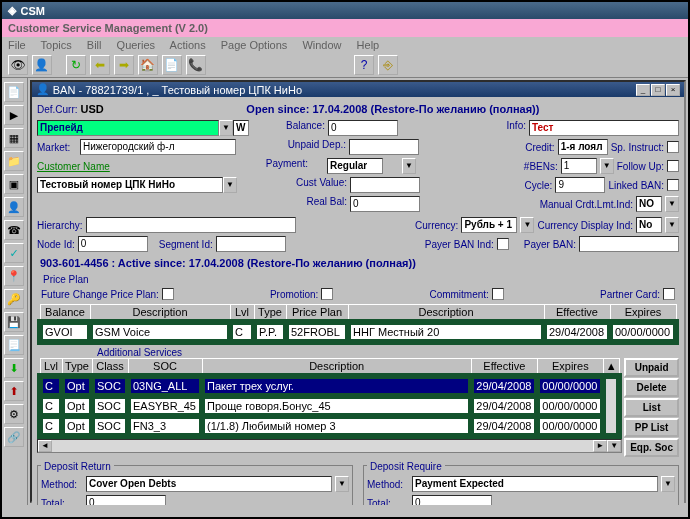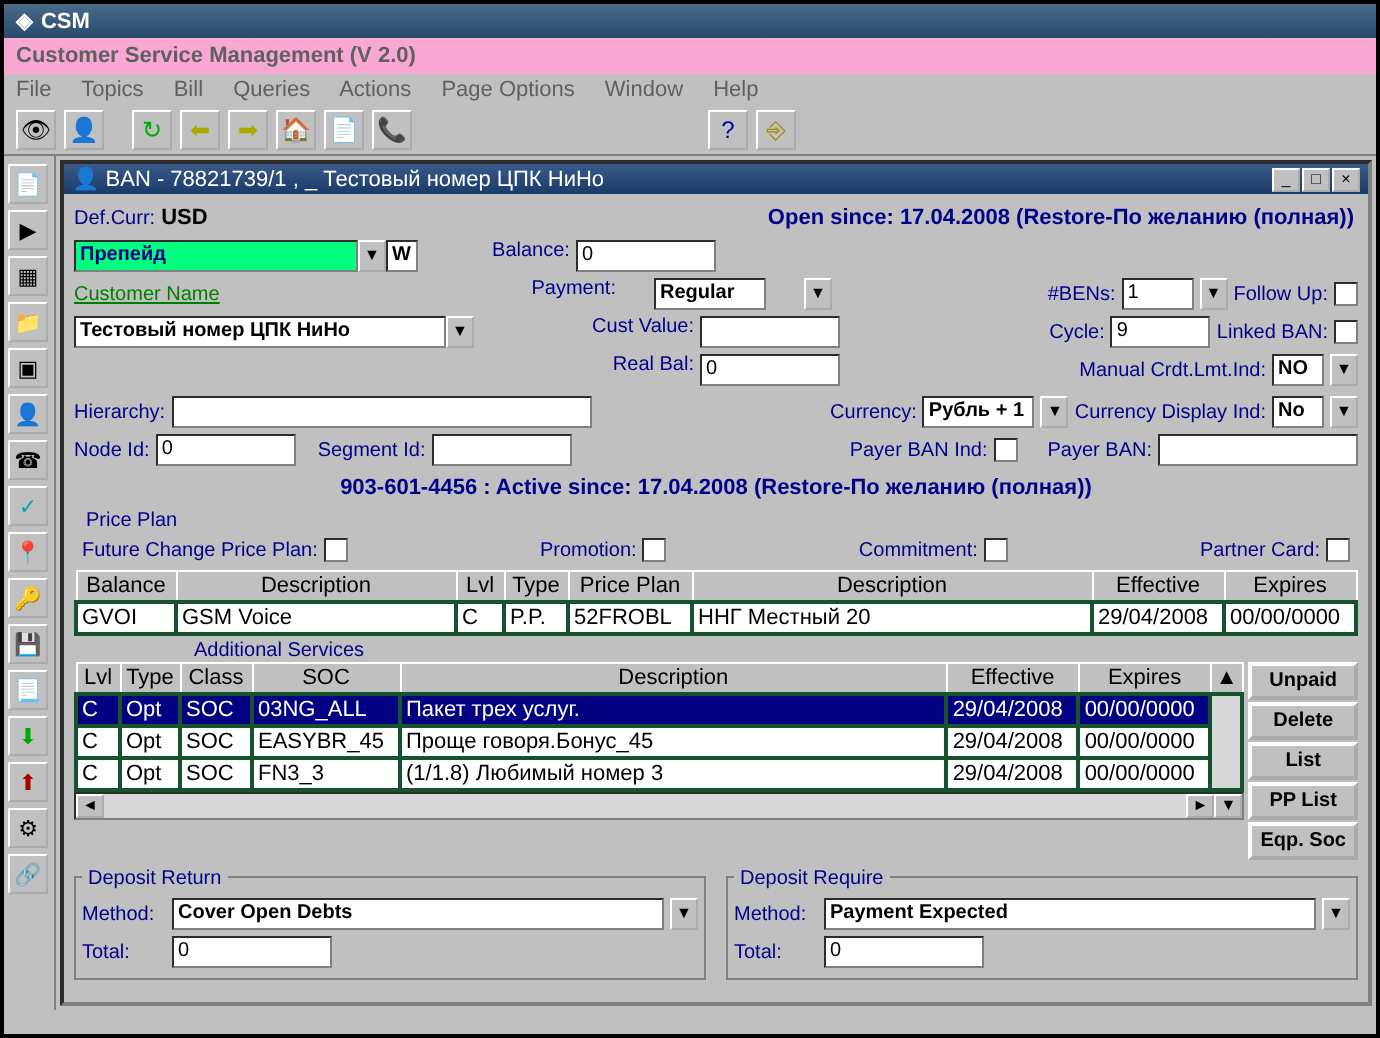--- a/index.html
+++ b/index.html
@@ -22,27 +22,27 @@
 .inner-title .spacer{flex:1}
 .win-btn{width:14px;height:12px;background:#c0c0c0;border:1px outset #fff;margin-left:1px;font-size:8px;line-height:10px;text-align:center;color:#000}
 .pane{padding:3px 5px;background:#c0c0c0}
 .row{display:flex;align-items:center;gap:3px;margin-bottom:1px;min-height:18px}
 .lbl{color:#00008b;font-size:10px;white-space:nowrap}
 .lblg{color:#008000;font-size:10px;white-space:nowrap;text-decoration:underline}
 .val{background:#fff;border:1px inset #808080;padding:1px 2px;font-size:10px;height:16px;overflow:hidden}
 .val-red{color:#c00000;font-weight:bold}
 .val-green{background:#00ff80;color:#000080;font-weight:bold}
 .dd-btn{width:14px;height:16px;background:#c0c0c0;border:1px outset #fff;font-size:8px;text-align:center;line-height:14px}
-.hdr-open{color:#00008b;font-weight:bold;text-align:right;padding:2px;font-size:11px}
-.hdr-active{color:#00008b;font-weight:bold;text-align:center;padding:3px;font-size:11px}
+.hdr-open{color:#00008b;font-weight:bold;text-align:center;padding:2px;font-size:11px}
+.hdr-active{color:#00008b;font-weight:bold;padding:3px;font-size:11px}
 .cb{width:12px;height:12px;border:1px inset #808080;background:#fff;display:inline-block}
 .group-title{color:#00008b;font-size:10px;margin:2px 0 0 6px}
 .tbl{width:100%;border-collapse:collapse;font-size:10px}
 .tbl th{background:#c0c0c0;border:1px outset #fff;padding:1px 2px;font-weight:normal;color:#000}
-.tbl td{background:#fff;border:2px solid #14532d;padding:1px 2px;height:14px}
+.tbl td{background:#fff;border:6px solid #14532d;padding:1px 2px;height:14px}
 .tbl tr.sel td{background:#000080;color:#fff}
 .btn-stack{display:flex;flex-direction:column;gap:1px;margin-left:2px}
 .btn{background:#c0c0c0;border:2px outset #fff;padding:2px 4px;font-size:10px;font-weight:bold;min-width:52px;text-align:center}
 .deposit-box{border:1px solid #808080;padding:3px;flex:1}
 .deposit-box .t{position:relative;top:-9px;background:#c0c0c0;padding:0 3px;color:#00008b;font-size:10px;display:inline-block}
 .scroll-h{height:14px;background:#c0c0c0;border:1px inset #808080;display:flex;align-items:center}
 .scroll-h .arr{width:14px;height:12px;background:#c0c0c0;border:1px outset #fff;font-size:8px;text-align:center}
 .scroll-h .track{flex:1;background:#d8d8d8;height:12px}
 </style>
 </head>
@@ -112,31 +112,49 @@
         </div>
 
         <div class="pane">
           <div class="row">
             <span class="lbl">Def.Curr:</span>
             <b>USD</b>
             <div style="flex:1" class="hdr-open">Open since: 17.04.2008 (Restore-По желанию (полная))</div>
           </div>
 
           <div class="row">
-            <div style="width:172px;display:flex">
+            <div style="width:212px;display:flex">
               <div class="val val-green" style="flex:1">Препейд</div>
               <span class="dd-btn">▼</span>
               <div class="val" style="width:16px;font-weight:bold">W</div>
             </div>
             <div style="width:180px;display:flex;justify-content:center;gap:3px">
               <span class="lbl">Balance:</span>
               <div class="val" style="width:70px">0</div>
             </div>
-          </div>
-
+            <div style="flex:1;display:flex;justify-content:flex-end;gap:3px">
+              <span class="lbl">Info:</span>
+              <div class="val val-red" style="width:150px">Тест</div>
+            </div>
+          </div>
+
+          <div class="row">
+            <span class="lbl" style="width:40px">Market:</span>
+            <div class="val" style="width:156px">Нижегородский ф-л</div>
+            <div style="width:180px;display:flex;justify-content:flex-end;gap:3px">
+              <span class="lbl">Unpaid Dep.:</span>
+              <div class="val" style="width:70px"></div>
+            </div>
+            <div style="flex:1;display:flex;justify-content:flex-end;gap:3px;align-items:center">
+              <span class="lbl">Credit:</span>
+              <div class="val" style="width:50px;font-weight:bold">1-я лоял</div>
+              <span class="lbl">Sp. Instruct:</span>
+              <span class="cb"></span>
+            </div>
+          </div>
 
           <div class="row">
             <span class="lblg" style="width:196px">Customer Name</span>
             <div style="width:180px;display:flex;justify-content:flex-end;gap:19px">
               <span class="lbl">Payment:</span>
               <div class="val" style="width:56px;font-weight:bold">Regular</div>
               <span class="dd-btn">▼</span>
             </div>
             <div style="flex:1;display:flex;justify-content:flex-end;gap:3px;align-items:center">
               <span class="lbl">#BENs:</span>

